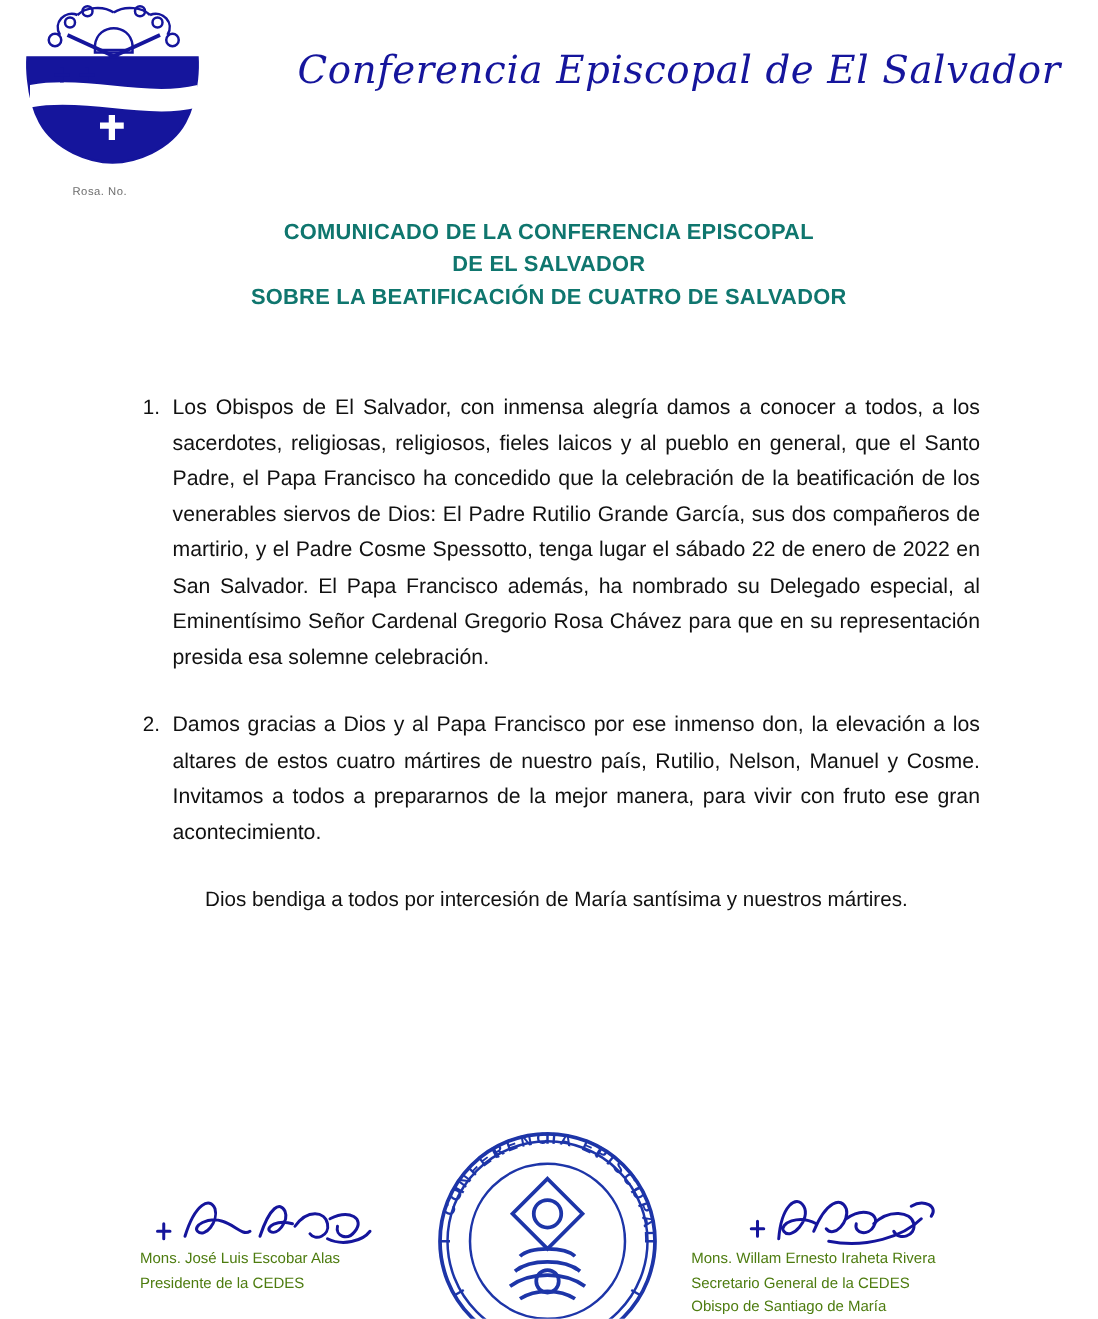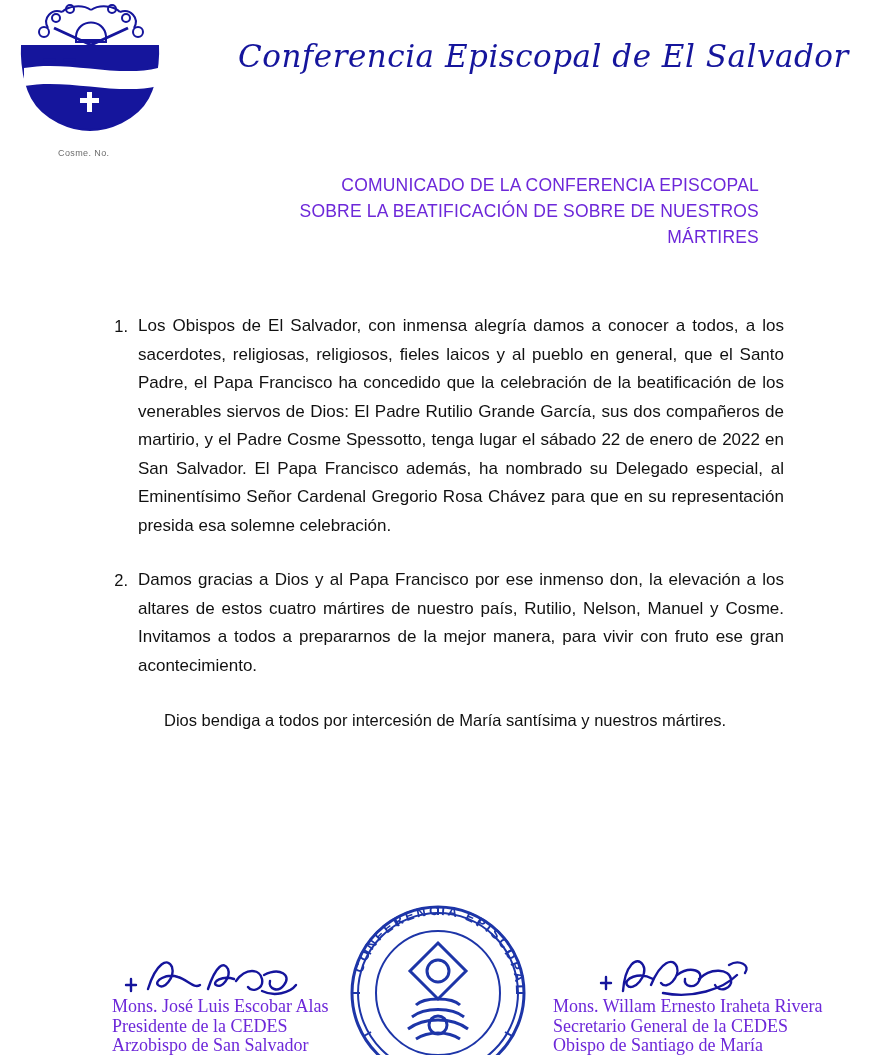--- a/index.html
+++ b/index.html
@@ -50,26 +50,26 @@
     color: #6d6d6d;
     letter-spacing: 0.4px;
   }
 
   
   .doc-title {
     position: absolute;
     left: 119px;
     top: 172px;
     width: 640px;
-    text-align: right;
+    text-align: center;
     font-size: 17.5px;
-    font-weight: normal;
+    font-weight: bold;
     line-height: 26px;
     letter-spacing: 0.2px;
-    color: #6d28d9;
+    color: #0f766e;
   }
 
   
   .body-block {
     position: absolute;
     left: 112px;
     top: 312px;
     width: 672px;
   }
   .numbered-item {
@@ -125,24 +125,23 @@
     position: absolute;
     left: 553px;
     top: 945px;
     width: 330px;
   }
   .sig-scribble {
     height: 52px;
     position: relative;
   }
   .sig-lines {
-    font-size: 18px;
+    font-size: 12px;
     line-height: 19.5px;
-    color: #6d28d9;
-    font-family: Liberation Serif, serif;
+    color: #4d7c0f;
   }
   .sig-lines div {
     white-space: nowrap;
   }
 </style>
 </head>
 <body>
 
 <div class="letterhead">
 
@@ -181,26 +180,26 @@
       <g fill="#ffffff">
         <rect x="79" y="90" width="5" height="20"></rect>
           <rect x="72" y="96" width="19" height="5"></rect>
       </g>
     </svg>
   </div>
 
   <div class="org-title">Conferencia Episcopal de El Salvador</div>
 </div>
 
-<div class="prot-no">Cosme. No.</div>
+<div class="prot-no">Rosa. No.</div>
 
 <div class="doc-title">
   <div>COMUNICADO DE LA CONFERENCIA EPISCOPAL</div>
-  <div>SOBRE LA BEATIFICACIÓN DE SOBRE DE NUESTROS</div>
-  <div>MÁRTIRES</div>
+  <div>DE EL SALVADOR</div>
+  <div>SOBRE LA BEATIFICACIÓN DE CUATRO DE SALVADOR</div>
 </div>
 
 <div class="body-block">
 
   <div class="numbered-item">
     <div class="num">1.</div>
     <div class="txt">Los Obispos de El Salvador, con inmensa alegría damos a conocer a todos, a los sacerdotes, religiosas, religiosos, fieles laicos y al pueblo en general, que el Santo Padre, el Papa Francisco ha concedido que la celebración de la beatificación de los venerables siervos de Dios: El Padre Rutilio Grande García, sus dos compañeros de martirio, y el Padre Cosme Spessotto, tenga lugar el sábado 22 de enero de 2022 en San Salvador. El Papa Francisco además, ha nombrado su Delegado especial, al Eminentísimo Señor Cardenal Gregorio Rosa Chávez para que en su representación presida esa solemne celebración.</div>
   </div>
 
   <div class="numbered-item">
@@ -261,21 +260,20 @@
         <path d="M96 44 C104 20 112 16 116 24 C119 32 110 44 104 40 C100 37 110 30 122 34"></path>
         <path d="M124 36 C134 22 148 24 150 34 C152 44 140 48 136 42"></path>
         <path d="M152 30 C168 22 180 30 172 40 C166 48 156 44 158 36"></path>
         <path d="M150 46 C162 52 178 48 184 40"></path>
       </g>
     </svg>
   </div>
   <div class="sig-lines">
     <div>Mons. José Luis  Escobar Alas</div>
     <div>Presidente de la CEDES</div>
-    <div>Arzobispo de San Salvador</div>
   </div>
 </div>
 
 <div class="sig-right">
   <div class="sig-scribble">
     <svg width="260" height="52" viewBox="0 0 260 52" xmlns="http://www.w3.org/2000/svg">
       <g fill="none" stroke="#15159c" stroke-width="2.4" stroke-linecap="round">
         <path d="M48 38 L58 38 M53 32 L53 44"></path>
         <path d="M70 46 C72 20 84 10 90 20 C96 30 80 48 74 40 C70 34 86 26 100 34"></path>
         <path d="M98 40 C108 16 120 12 124 22 C127 32 114 46 108 38"></path>

